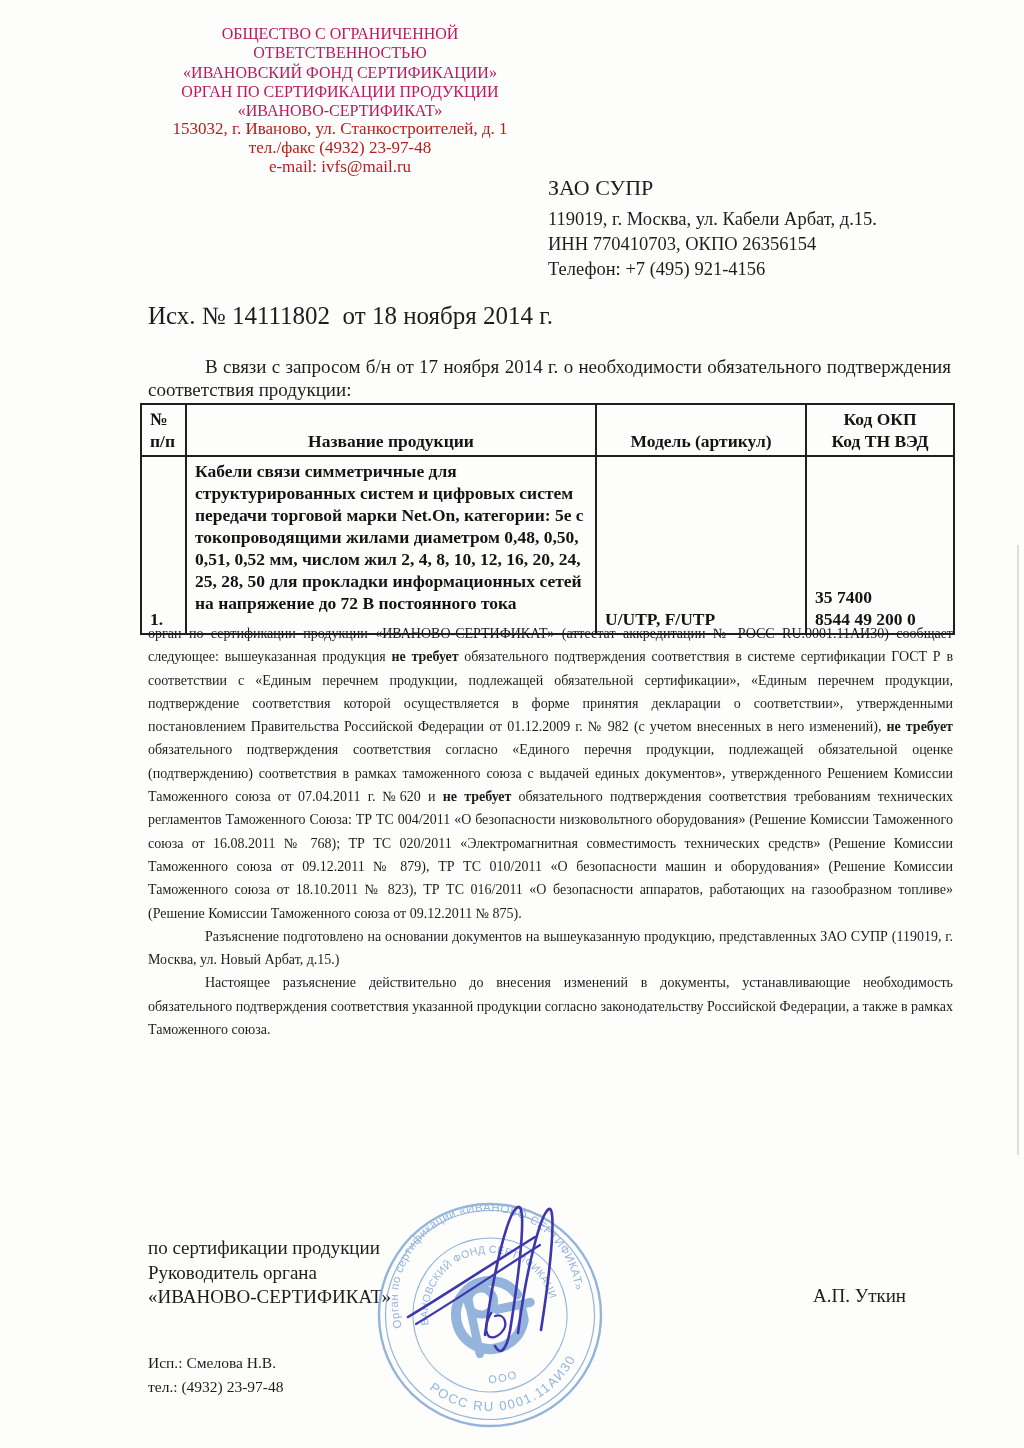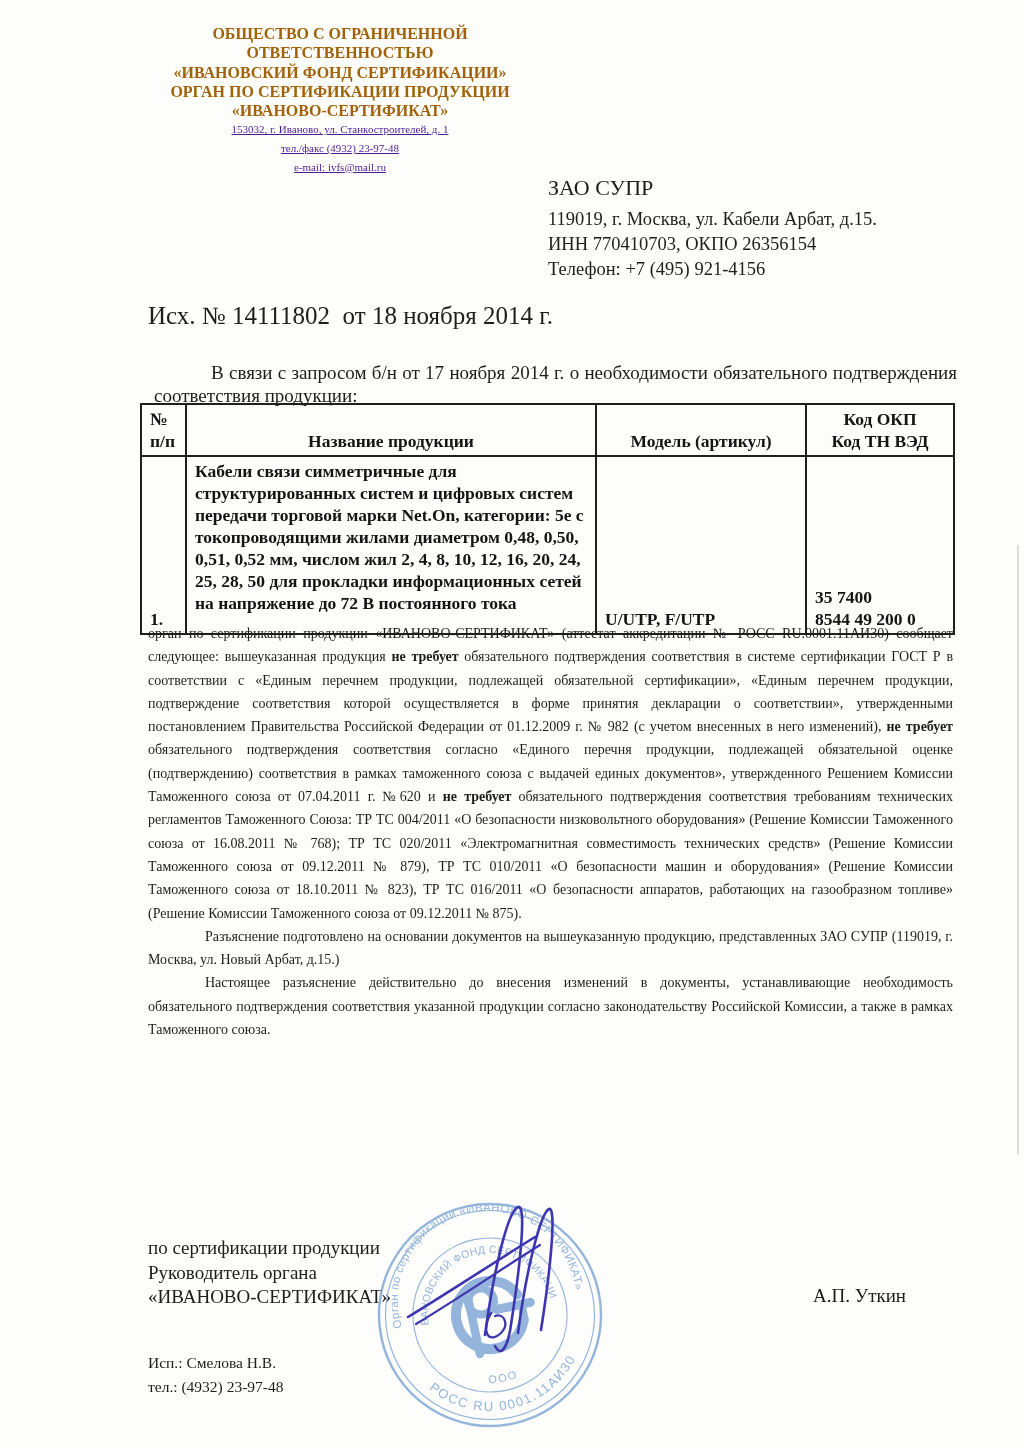--- a/index.html
+++ b/index.html
@@ -2,30 +2,30 @@
 <html><head>
 <meta charset="utf-8">
 <style>
   html, body { margin:0; padding:0; background:#ffffff; }
   .page {
     position:relative; width:1024px; height:1448px; background:#fdfdfc;
     font-family:"Liberation Serif","DejaVu Serif",serif; color:#1d1d1d; overflow:hidden;
   }
   
   .letterhead { position:absolute; left:118px; top:24px; width:444px; text-align:center; }
-  .lh-bold { font-weight:bold; font-size:16px; line-height:19.3px; color:#a16207; }
-  .lh-plain { font-size:11px; line-height:18.6px; color:#4c1d95;text-decoration:underline; }
+  .lh-bold { font-weight:normal; font-size:16px; line-height:19.3px; color:#be185d; }
+  .lh-plain { font-size:17px; line-height:18.6px; color:#b91c1c; }
   
   .recipient { position:absolute; left:548px; top:176px; }
   .recipient-name { font-size:22px; line-height:24px; margin:0 0 7px 0; }
   .recipient-line { font-size:18.5px; line-height:25.2px; margin:0; }
   
   .ref-line { position:absolute; left:148px; top:302px; font-size:25px; white-space:pre-wrap; }
   
-  .intro { position:absolute; left:148px; top:355px; width:803px; margin:6px;
+  .intro { position:absolute; left:148px; top:355px; width:803px; margin:0;
            font-size:19px; line-height:23.3px; text-align:justify; text-indent:57px; }
   
   .doc-table { position:absolute; left:140px; top:403px; width:813px;
                border-collapse:collapse; table-layout:fixed; }
   .doc-table td { border:2px solid #1f1f1f; font-weight:bold; font-size:17.5px;
                   line-height:22px; padding:3px 8px; color:#141414; }
   .cell-num-h { vertical-align:top; text-align:left; padding-left:5px; }
   .cell-name-h { vertical-align:bottom; text-align:center; }
   .cell-model-h { vertical-align:bottom; text-align:center; }
   .cell-code-h { vertical-align:middle; text-align:center; }
@@ -106,21 +106,21 @@
         <div>35 7400</div>
         <div>8544 49 200 0</div>
       </td>
     </tr>
   </tbody>
     </table>
 
   <div class="body-flow">
     <p><span class="seg">орган по сертификации продукции «ИВАНОВО-СЕРТИФИКАТ» (аттестат аккредитации № РОСС RU.0001.11АИ30) сообщает следующее: вышеуказанная продукция </span><span class="seg-bold">не требует</span><span class="seg"> обязательного подтверждения соответствия в системе сертификации ГОСТ Р в соответствии с «Единым перечнем продукции, подлежащей обязательной сертификации», «Единым перечнем продукции, подтверждение соответствия которой осуществляется в форме принятия декларации о соответствии», утвержденными постановлением Правительства Российской Федерации от 01.12.2009 г.  № 982 (с учетом внесенных в него изменений), </span><span class="seg-bold">не требует</span><span class="seg"> обязательного подтверждения соответствия согласно «Единого перечня продукции, подлежащей обязательной оценке (подтверждению) соответствия в рамках таможенного союза с выдачей единых документов», утвержденного Решением Комиссии Таможенного союза от 07.04.2011 г. №620 и </span><span class="seg-bold">не требует</span><span class="seg"> обязательного подтверждения соответствия требованиям технических регламентов Таможенного Союза: ТР ТС 004/2011 «О безопасности низковольтного оборудования»  (Решение Комиссии Таможенного союза от 16.08.2011 № 768); ТР ТС 020/2011 «Электромагнитная совместимость технических средств» (Решение Комиссии Таможенного союза от 09.12.2011 № 879), ТР ТС 010/2011 «О безопасности машин и оборудования» (Решение Комиссии Таможенного союза от 18.10.2011 № 823), ТР ТС 016/2011 «О безопасности аппаратов, работающих на газообразном топливе» (Решение Комиссии Таможенного союза от 09.12.2011 № 875).</span></p>
     <p class="indent">Разъяснение подготовлено на основании документов на вышеуказанную продукцию, представленных ЗАО СУПР (119019, г. Москва, ул. Новый Арбат, д.15.)</p>
-    <p class="indent">Настоящее разъяснение действительно до внесения изменений в документы, устанавливающие необходимость обязательного подтверждения соответствия  указанной продукции согласно законодательству Российской Комиссии, а также в рамках Таможенного союза.</p>
+    <p class="indent">Настоящее разъяснение действительно до внесения изменений в документы, устанавливающие необходимость обязательного подтверждения соответствия  указанной продукции согласно законодательству Российской Федерации, а также в рамках Таможенного союза.</p>
   </div>
 
   <div class="signoff">
     <div>по сертификации продукции</div>
     <div>Руководитель органа</div>
     <div>«ИВАНОВО-СЕРТИФИКАТ»</div>
   </div>
   <div class="sign-name">А.П. Уткин</div>
 
   <svg class="stamp" viewBox="0 0 264 264">

